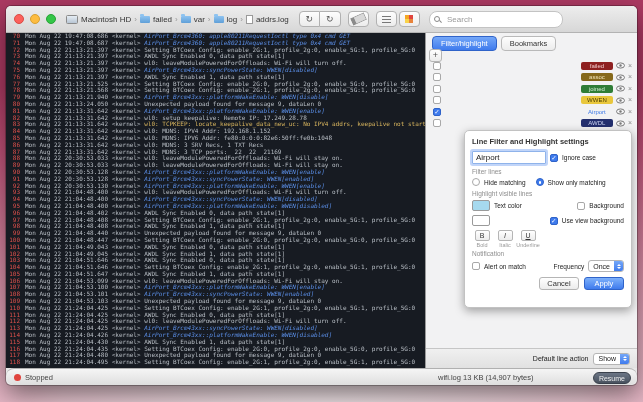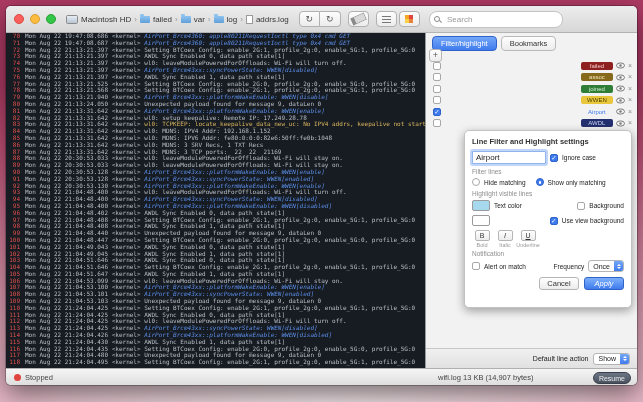--- a/index.html
+++ b/index.html
@@ -114,25 +114,25 @@
   .pop-sec{font-size:6.5px;color:#8e8e8e;margin:2px 0 3px;}
   input.pattern{width:74px;height:13px;font-size:8px;font-family:"Liberation Sans",sans-serif;color:#222;border:1px solid #8fb3ea;box-shadow:0 0 0 2px rgba(100,150,240,.4);padding:0 3px;box-sizing:border-box;border-radius:1px;outline:none;}
   .well{width:16px;height:9px;border:1px solid #9a9a9a;border-radius:2px;background:#fff;flex:none;}
   .stylecol{display:flex;flex-direction:column;align-items:center;width:20px;}
   .sb{width:15px;height:11px;border:1px solid #b5b5b5;border-radius:2px;background:linear-gradient(#fff,#ececec);font-size:7px;text-align:center;line-height:10px;color:#333;box-sizing:border-box;}
   .sb.i{font-style:italic;}
   .sb.u{text-decoration:underline;}
   .cap{font-size:5.5px;color:#999;margin-top:1px;}
   .btnrow{display:flex;justify-content:flex-end;gap:5px;margin-top:5px;}
   .btn{height:13px;min-width:40px;border:1px solid #b5b5b5;border-radius:3px;background:linear-gradient(#fff,#ececec);font-size:7.5px;color:#333;text-align:center;line-height:12px;padding:0 6px;box-sizing:border-box;}
-  .btn.primary{background:linear-gradient(#7db0fa,#3f7bed);border-color:#2f63c9;color:#fff;font-style:italic;}
+  .btn.primary{background:linear-gradient(#7db0fa,#3f7bed);border-color:#2f63c9;color:#fff;}
   
   .statusbar{
     position:absolute;left:0;right:0;bottom:0;height:17px;
-    background:linear-gradient(#f5f5f5,#dedede);border-top:1px solid #b0b0b0;box-sizing:border-box;
+    background:linear-gradient(#f5f5f5,#dedede);border-top:1px solid #b0b0b0;box-sizing:border-box;border-radius:8px;
   }
   .stopdot{position:absolute;left:8px;top:5px;width:7px;height:7px;border-radius:50%;background:#e0443e;}
   .stoplabel{position:absolute;left:19px;top:4px;font-size:7.5px;color:#444;}
   .fileinfo{position:absolute;left:432px;top:4px;font-size:7.5px;color:#444;}
   .resumebtn{position:absolute;right:6px;top:2.5px;height:12px;min-width:38px;border-radius:6px;background:linear-gradient(#6b7585,#49525f);border:1px solid #3a414c;color:#f0f0f0;font-size:7px;line-height:11px;text-align:center;padding:0 5px;box-sizing:border-box;}
 </style>
 </head>
 <body>
 
 <div class="window">

